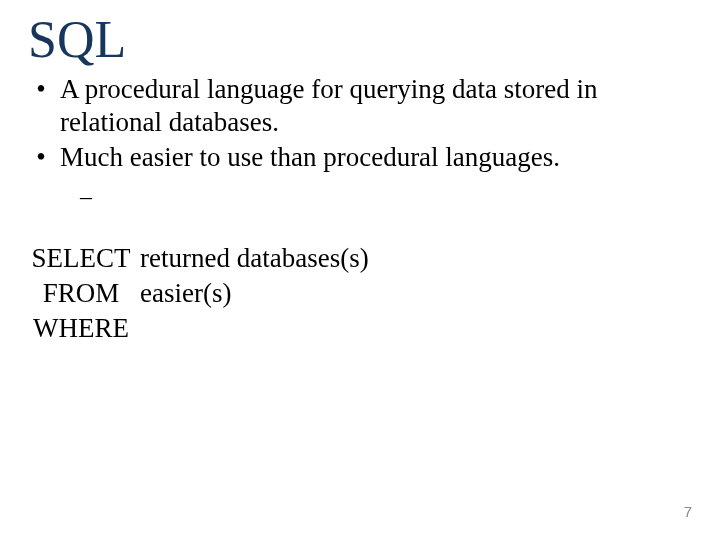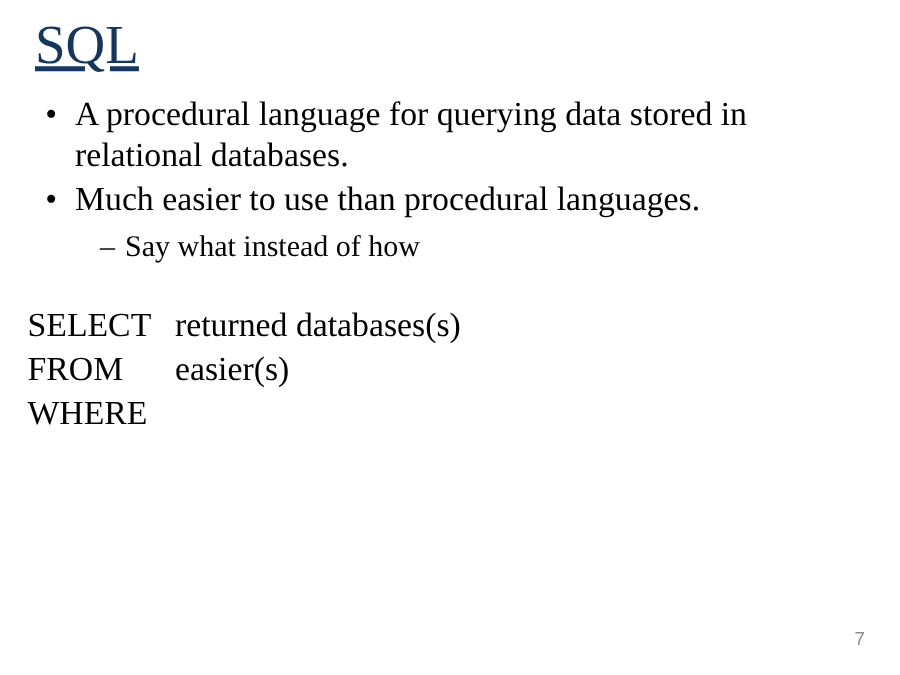--- a/index.html
+++ b/index.html
@@ -5,25 +5,24 @@
     * { margin: 0; padding: 0; box-sizing: border-box; }
     body {
       width: 720px;
       height: 540px;
       background: #fff;
       font-family: "Times New Roman", Times, serif;
       position: relative;
       padding: 10px 0 0 0;
     }
     .title {
-      font-size: 44px;
+      font-size: 52px;
       color: #17365d;
       padding: 0 0 0 28px;
-      margin-bottom: 14px;
-      text-decoration: underline;
+      margin-bottom: 4px;
     }
     .content {
       font-size: 27px;
       color: #000;
       padding: 0 22px 0 22px;
       line-height: 1.22;
     }
     .bullet-item {
       display: flex;
       margin-bottom: 2px;
@@ -49,20 +48,21 @@
       padding-left: 40px;
       box-sizing: content-box;
     }
     .sub-text {
       padding-left: 8px;
     }
     .sql-block {
       font-size: 27px;
       padding-left: 22px;
       line-height: 1.3;
+      text-align: center;
     }
     .sql-row {
       display: flex;
     }
     .kw {
       width: 118px;
       flex-shrink: 0;
     }
     .page-num {
       position: absolute;
@@ -82,21 +82,20 @@
   <div class="bullet-item">
     <div class="bullet-marker">•</div>
     <div class="bullet-text">A procedural language for querying data stored in relational databases.</div>
   </div>
   <div class="bullet-item">
     <div class="bullet-marker">•</div>
     <div class="bullet-text">Much easier to use than procedural languages.</div>
   </div>
   <div class="sub-item">
     <div class="sub-marker">–</div>
-    <div class="sub-text">Say what instead of how</div>
   </div>
 </div>
 
 <div class="sql-block">
   <div class="sql-row">
     <div class="kw">SELECT</div>
     <div>returned databases(s)</div>
   </div>
   <div class="sql-row">
     <div class="kw">FROM</div>

